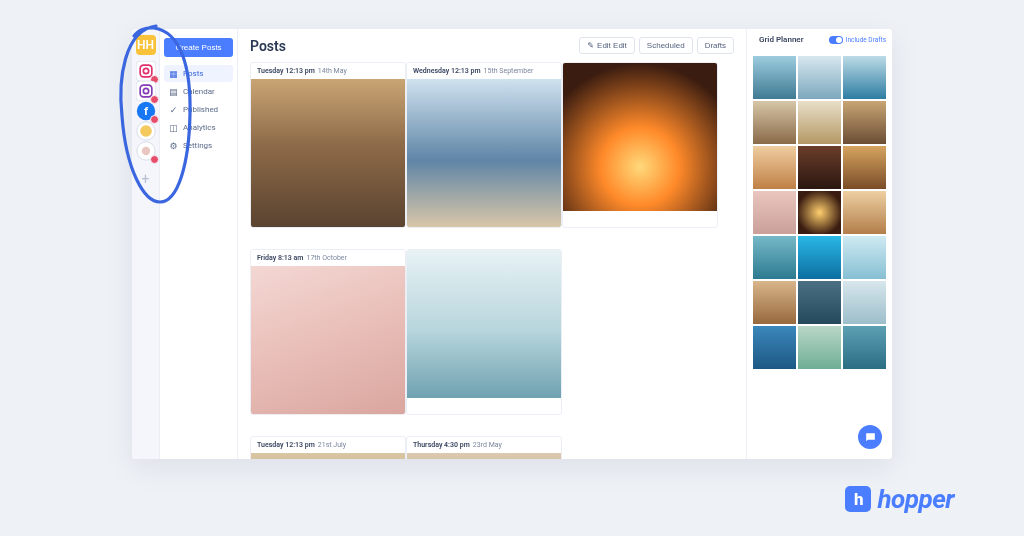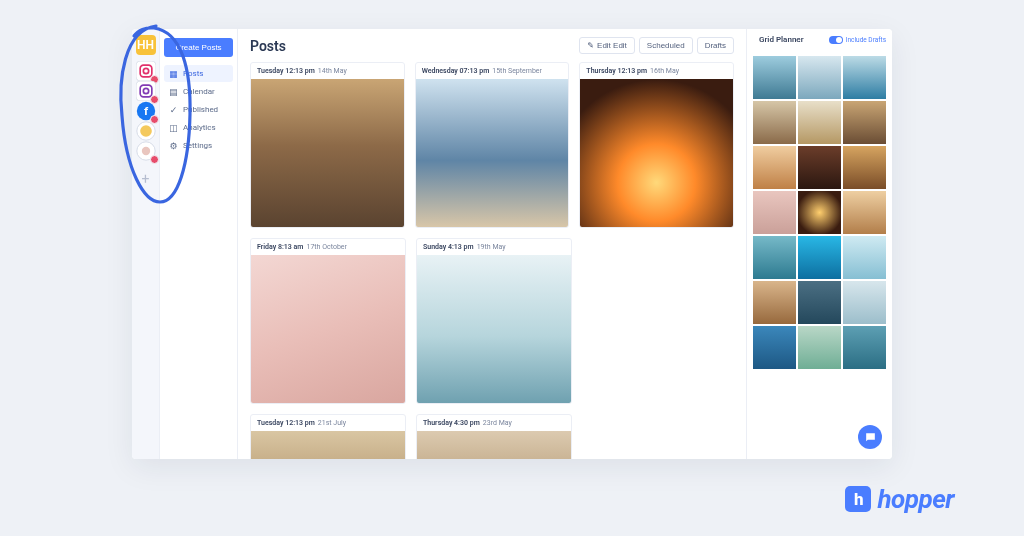--- a/index.html
+++ b/index.html
@@ -91,21 +91,21 @@
   .header { display:flex; align-items:center; justify-content:space-between; margin-bottom:8px; }
   .header h1 { font-size: 14px; font-weight:600; color:#2b3954; }
   .header-actions { display:flex; gap:4px; align-items:center; }
   .pill-btn {
     background:#fff; border:1px solid #dfe4ef; color:#55627f;
     font-size:8px; padding:3px 7px; border-radius:3px; cursor:pointer;
     display:inline-flex; align-items:center; gap:3px;
   }
 
   .posts-scroll { flex:1; overflow:hidden; }
-  .posts-row { display:flex; gap:10px; margin-bottom:10px;border-radius:6px; }
+  .posts-row { display:flex; gap:0; margin-bottom:21px;border-radius:6px; }
   .post-card {
     width: 156px;
     background:#fff; border:1px solid #ebeef5; border-radius:3px;
     overflow:hidden;
   }
   .post-head { padding:4px 6px; font-size:7px; color:#7b869e; display:flex; gap:3px;}
   .post-head .t { color:#3a4660; font-weight:600; }
   .post-img { width:100%; height:148px; }
   .posts-row.short .post-img { height: 56px; }
 
@@ -234,46 +234,38 @@
         <div class="posts-row">
           <div class="post-card">
             <div class="post-head">
               <span class="t">Tuesday 12:13 pm</span>
               <span>14th May</span>
             </div>
             <div class="post-img thumb" style="background:linear-gradient(180deg,#c9a574 0%,#8d6a48 45%,#5a4330 100%)"></div>
           </div>
           <div class="post-card">
             <div class="post-head">
-              <span class="t">Wednesday 07:13 pm</span>
+              <span class="t">Wednesday 12:13 pm</span>
               <span>15th September</span>
             </div>
             <div class="post-img thumb" style="background:linear-gradient(180deg,#cfe2ef 0%,#5f85a6 55%,#d8c6a8 100%)"></div>
           </div>
           <div class="post-card">
-            <div class="post-head">
-              <span class="t">Thursday 12:13 pm</span>
-              <span>16th May</span>
-            </div>
             <div class="post-img thumb" style="background:radial-gradient(circle at 50% 70%,#ffd97a 0%,#ff8a2a 30%,#3a1c10 80%)"></div>
           </div>
         </div>
         <div class="posts-row">
           <div class="post-card">
             <div class="post-head">
               <span class="t">Friday 8:13 am</span>
               <span>17th October</span>
             </div>
             <div class="post-img thumb" style="background:linear-gradient(160deg,#f3d7d3 0%,#e9beb8 50%,#d9a69f 100%)"></div>
           </div>
           <div class="post-card">
-            <div class="post-head">
-              <span class="t">Sunday 4:13 pm</span>
-              <span>19th May</span>
-            </div>
             <div class="post-img thumb" style="background:linear-gradient(180deg,#e8f2f5 0%,#b6d5dc 55%,#6fa1b0 100%)"></div>
           </div>
         </div>
         <div class="posts-row short">
           <div class="post-card">
             <div class="post-head">
               <span class="t">Tuesday 12:13 pm</span>
               <span>21st July</span>
             </div>
             <div class="post-img thumb" style="background:linear-gradient(180deg,#d9c6a3 0%,#b89b72 100%)"></div>

